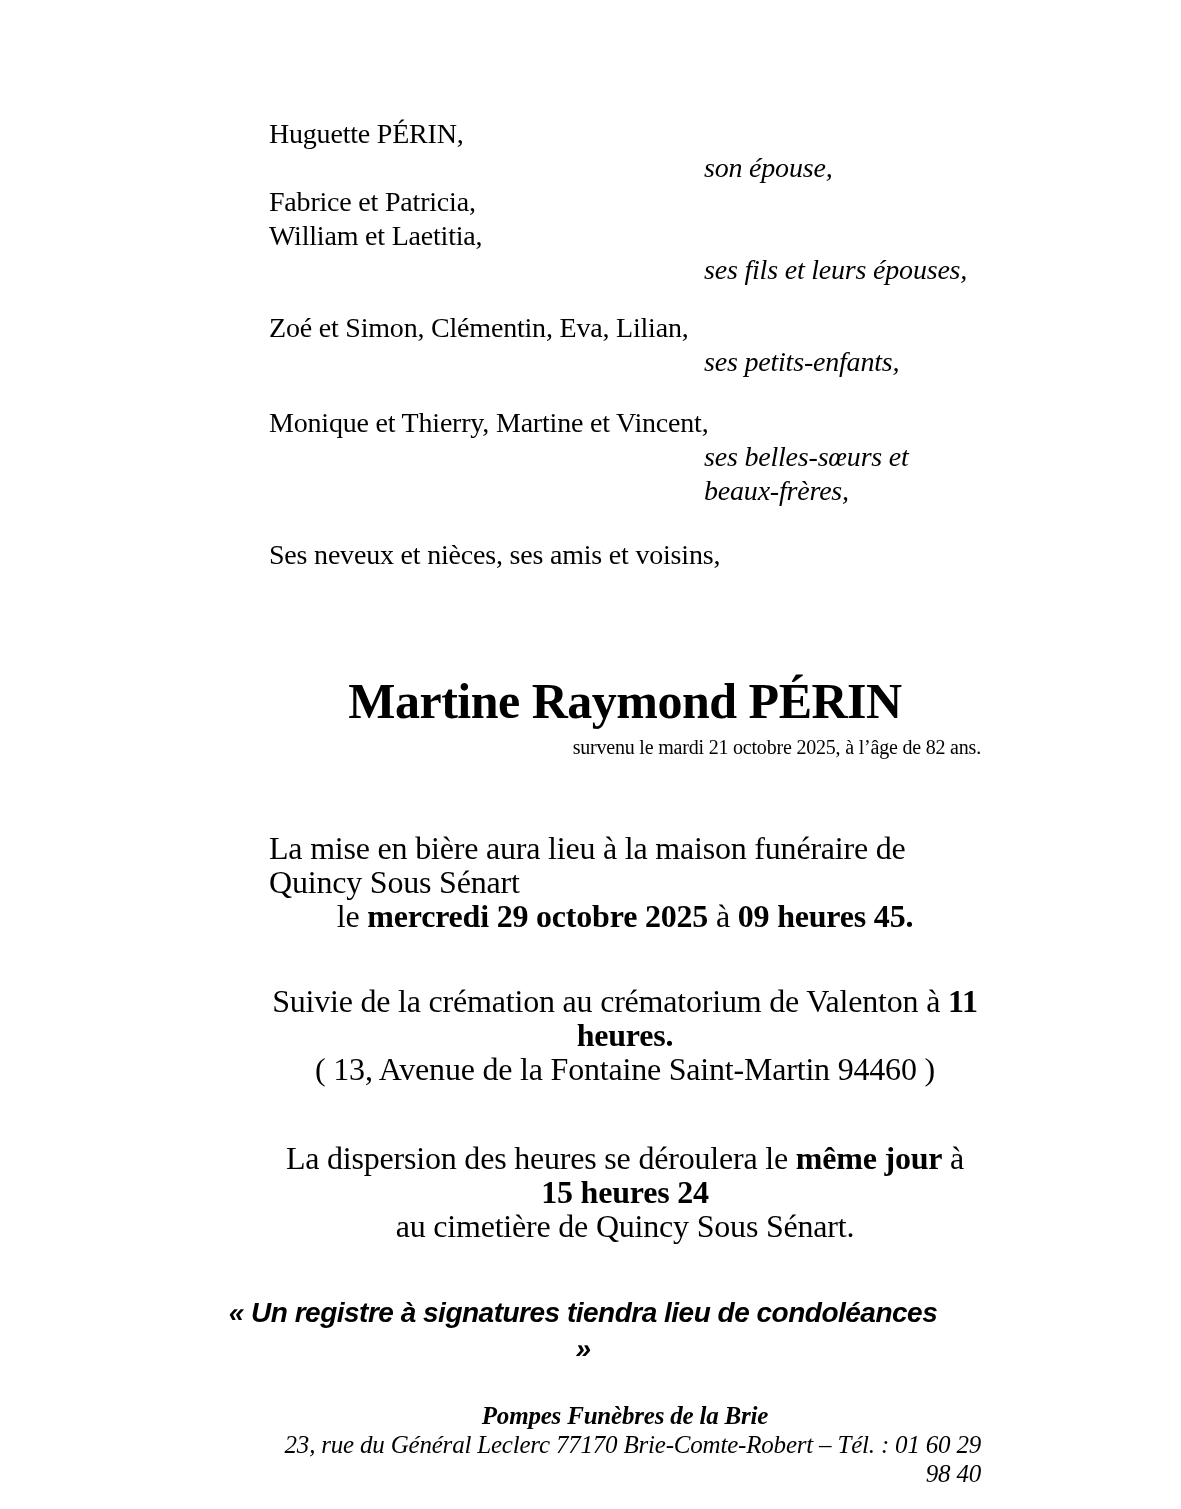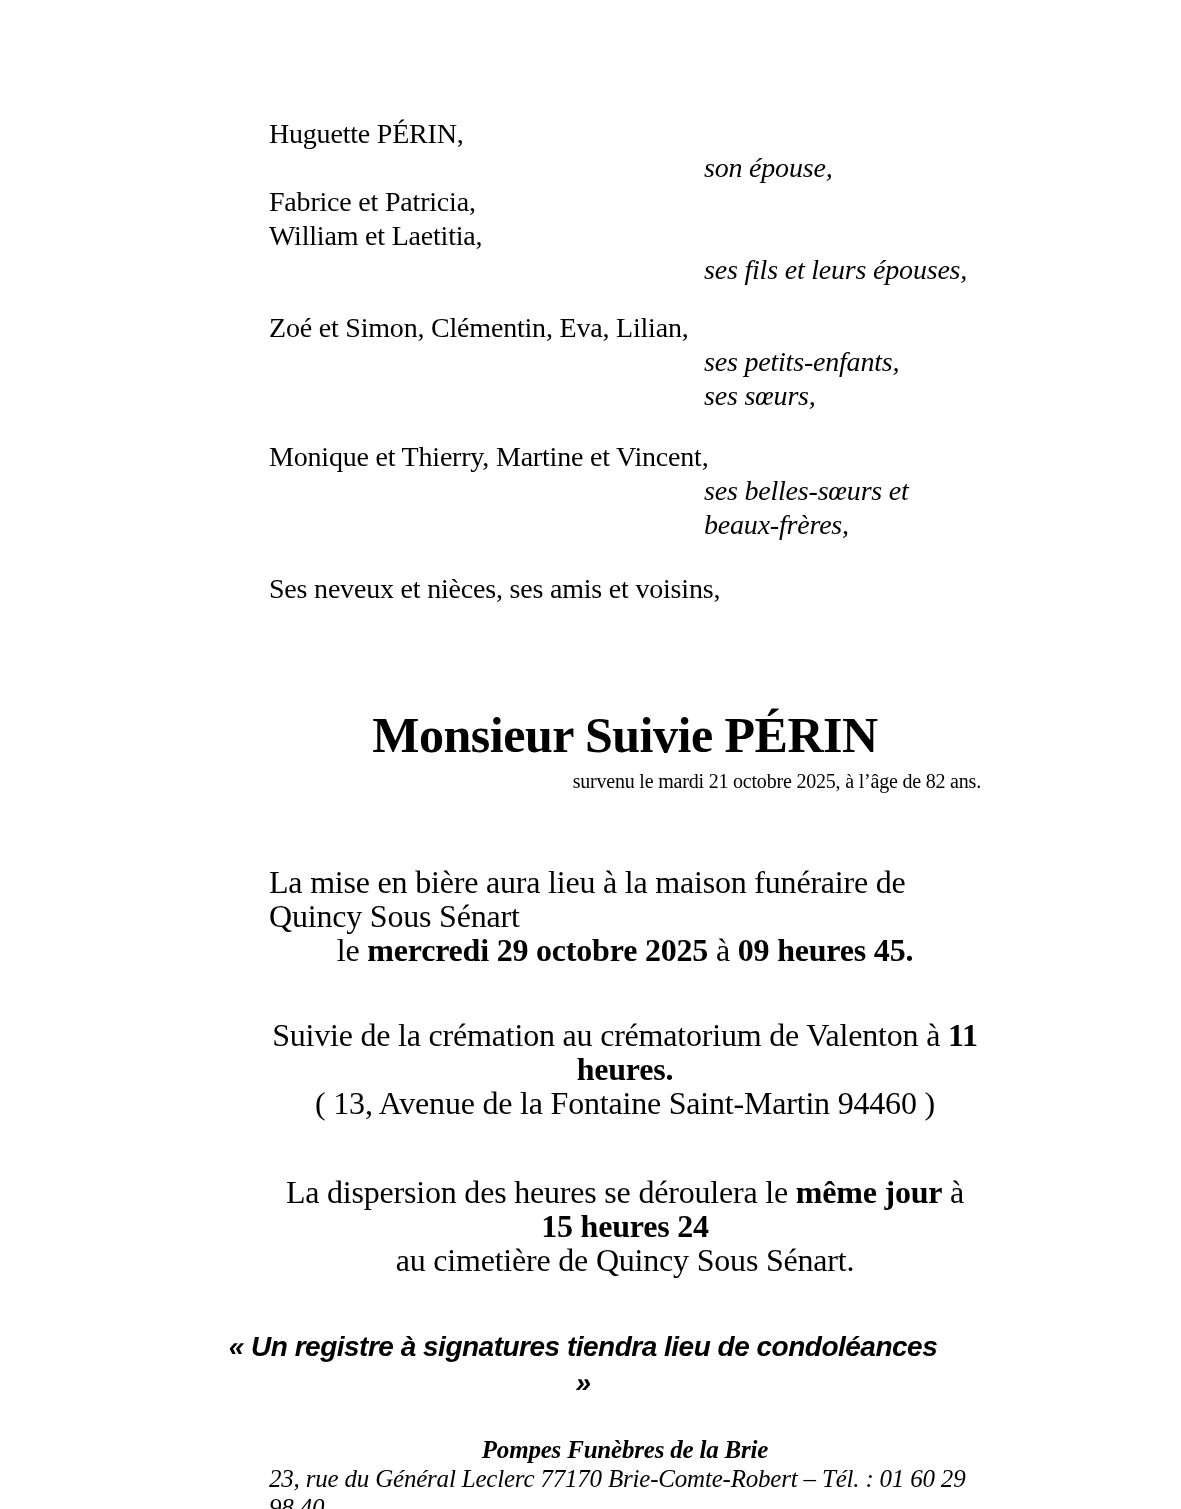--- a/index.html
+++ b/index.html
@@ -75,21 +75,21 @@
     font-size: 25px;
     line-height: 29px;
     font-weight: bold;
     font-style: italic;
     text-align: center;
   }
   .footer-address {
     font-size: 25px;
     line-height: 29px;
     font-style: italic;
-    text-align: left;
+    text-align: right;
   }
 
   
   .mt3   { margin-top: 3px !important; }
   .mt24  { margin-top: 24px !important; }
   .mt27  { margin-top: 27px !important; }
   .mt30  { margin-top: 30px !important; }
   .mt32  { margin-top: 32px !important; }
   .mt34  { margin-top: 34px !important; }
   .mt51  { margin-top: 51px !important; }
@@ -107,29 +107,28 @@
   <p class="body-line">Huguette PÉRIN,</p>
   <p class="relation-line">son épouse,</p>
 
   <p class="body-line">Fabrice et Patricia,</p>
   <p class="body-line">William et Laetitia,</p>
   <p class="relation-line">ses fils et leurs épouses,</p>
 
   <p class="body-line mt24">Zoé et Simon, Clémentin, Eva, Lilian,</p>
   <p class="relation-line">ses petits-enfants,</p>
 
-  <p class="relation-line">ses sœurs,</p>
 
   <p class="body-line mt27">Monique et Thierry, Martine et Vincent,</p>
   <p class="relation-line">ses belles-sœurs et beaux-frères,</p>
 
   <p class="body-line mt30">Ses neveux et nièces, ses amis et voisins,</p>
 
 
-  <h1 class="deceased-title mt102">Monsieur Suivie PÉRIN</h1>
+  <h1 class="deceased-title mt102">Martine Raymond PÉRIN</h1>
   <p class="death-details mt3">survenu le mardi 21 octobre 2025, à l’âge de 82 ans.</p>
 
   <p class="event-line align-left mt69">La mise en bière aura lieu à la maison funéraire de Quincy Sous Sénart</p>
   <p class="event-line"><span>le </span><b>mercredi 29 octobre 2025</b><span> à </span><b>09 heures 45.</b></p>
 
   <p class="event-line mt51"><span>Suivie de la crémation au crématorium de Valenton à </span><b>11 heures.</b></p>
   <p class="event-line">( 13, Avenue de la Fontaine Saint-Martin 94460 )</p>
 
   <p class="event-line mt55"><span>La dispersion des heures se déroulera le </span><b>même jour</b><span> à </span><b>15 heures 24</b></p>
   <p class="event-line">au cimetière de Quincy Sous Sénart.</p>

